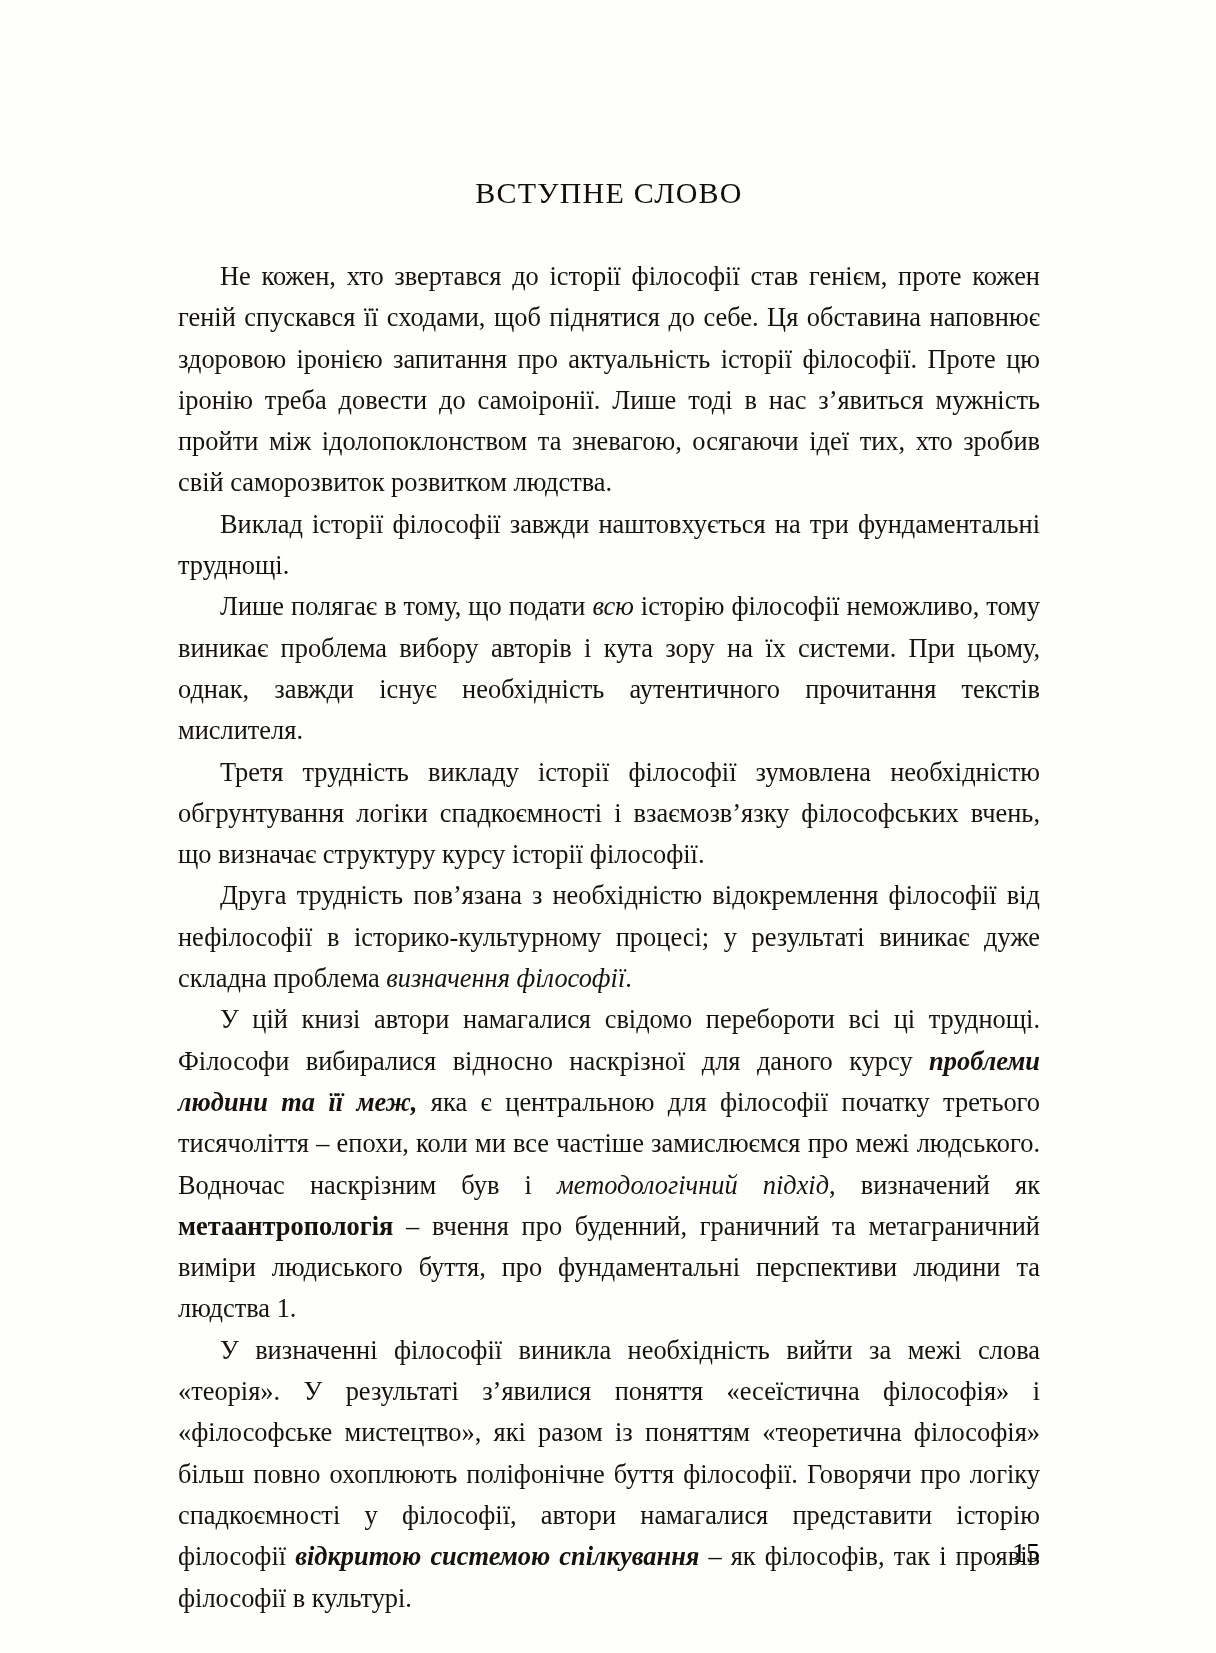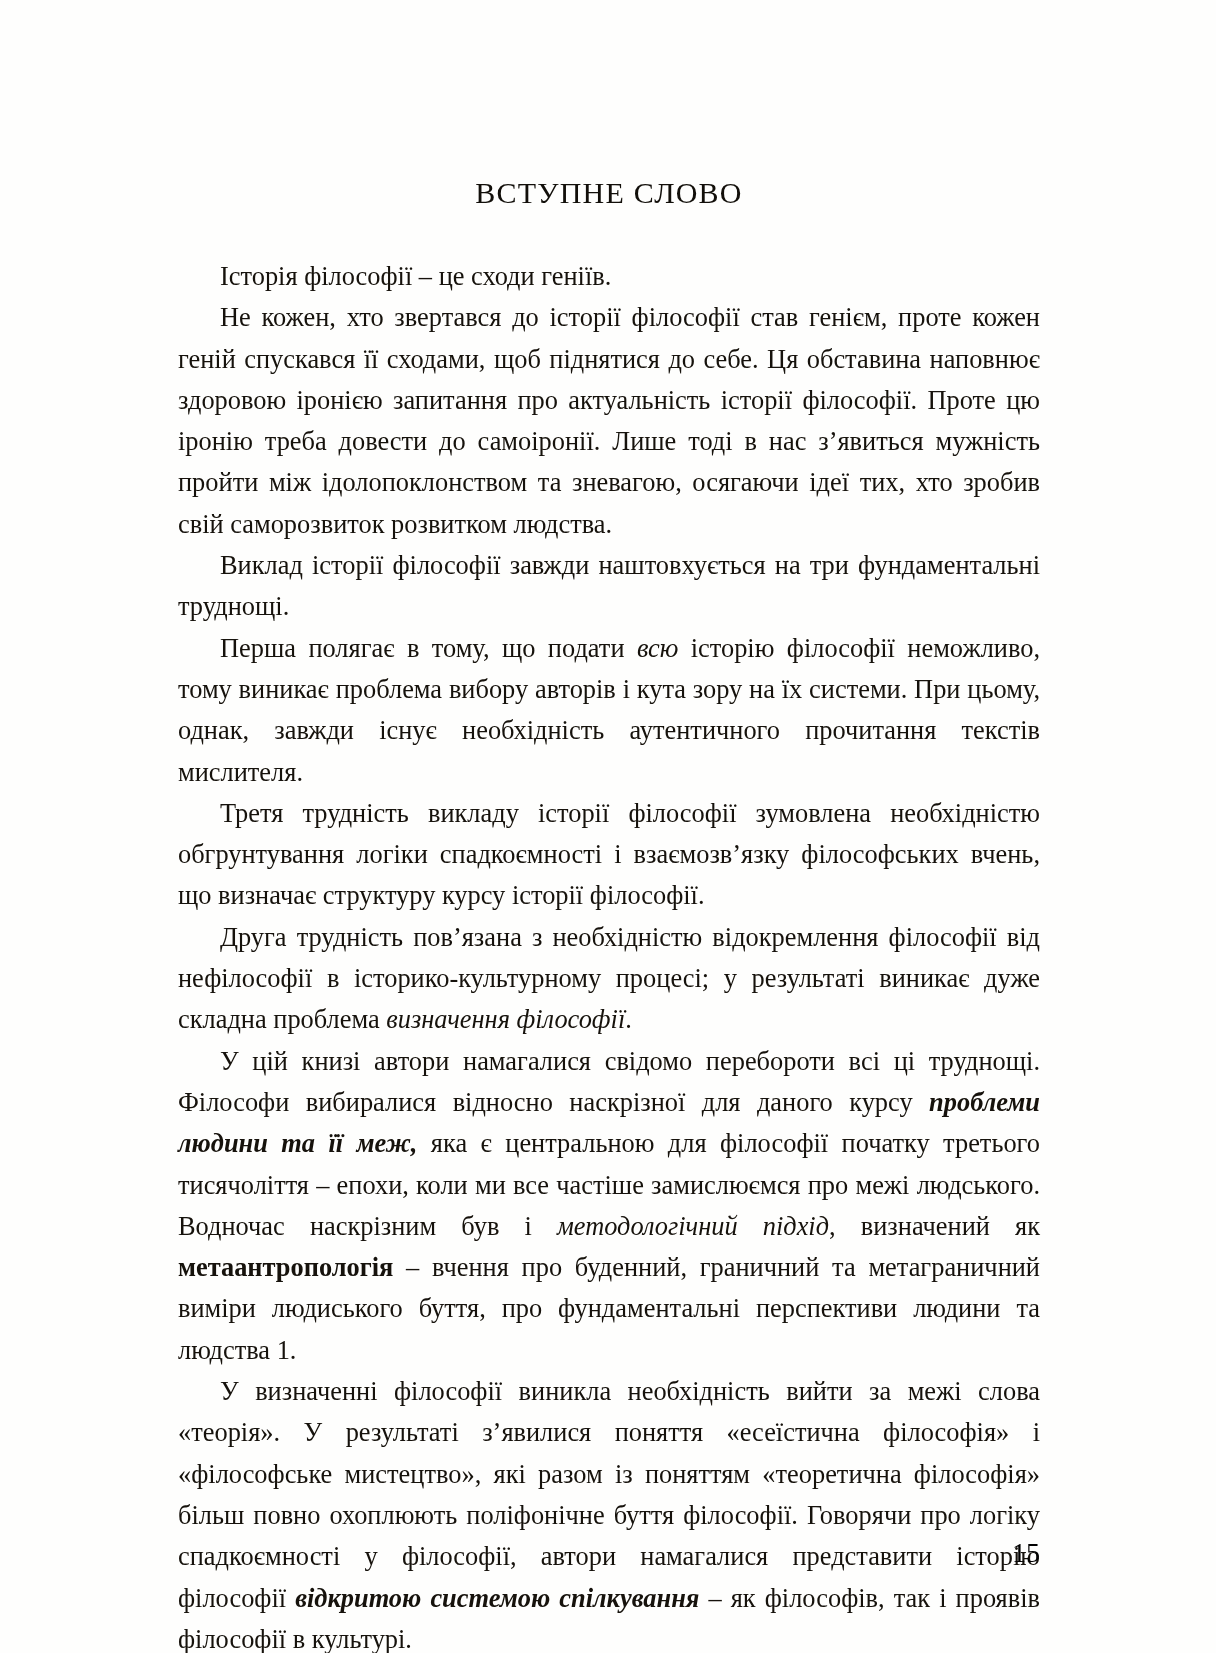--- a/index.html
+++ b/index.html
@@ -79,34 +79,31 @@
 <body>
 
 <div class="page">
 
   <div class="content">
 
     <h1 class="page-title">ВСТУПНЕ СЛОВО</h1>
 
     <div class="body-text">
 
-      <p>
-        <span>Історія філософії – це сходи геніїв.</span>
-      </p>
 
       <p>
         <span>Не кожен, хто звертався до історії філософії став генієм, проте кожен геній спускався її сходами, щоб піднятися до себе. Ця обставина наповнює здоровою іронією запитання про актуальність історії філософії. Проте цю іронію треба довести до самоіронії. Лише тоді в нас з’явиться мужність пройти між ідолопоклонством та зневагою, осягаючи ідеї тих, хто зробив свій саморозвиток розвитком людства.</span>
       </p>
 
       <p>
         <span>Виклад історії філософії завжди наштовхується на три фундаментальні труднощі.</span>
       </p>
 
       <p>
-        <span>Перша полягає в тому, що подати </span><span class="it">всю</span><span> історію філософії неможливо, тому виникає проблема вибору авторів і кута зору на їх системи. При цьому, однак, завжди існує необхідність аутентичного прочитання текстів мислителя.</span>
+        <span>Лише полягає в тому, що подати </span><span class="it">всю</span><span> історію філософії неможливо, тому виникає проблема вибору авторів і кута зору на їх системи. При цьому, однак, завжди існує необхідність аутентичного прочитання текстів мислителя.</span>
       </p>
 
       <p>
         <span>Третя трудність викладу історії філософії зумовлена необхідністю обгрунтування логіки спадкоємності і взаємозв’язку філософських вчень, що визначає структуру курсу історії філософії.</span>
       </p>
 
       <p>
         <span>Друга трудність пов’язана з необхідністю відокремлення філософії від нефілософії в історико-культурному процесі; у результаті виникає дуже складна проблема </span><span class="it">визначення філософії</span><span>.</span>
       </p>
 

